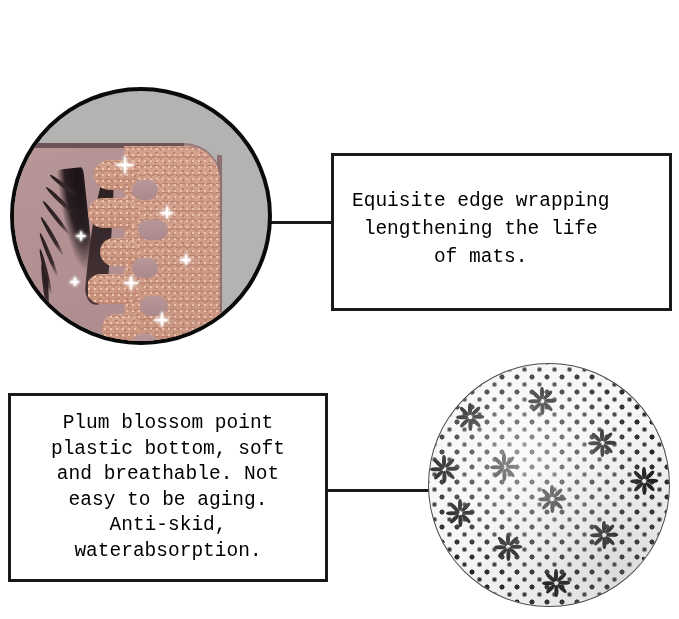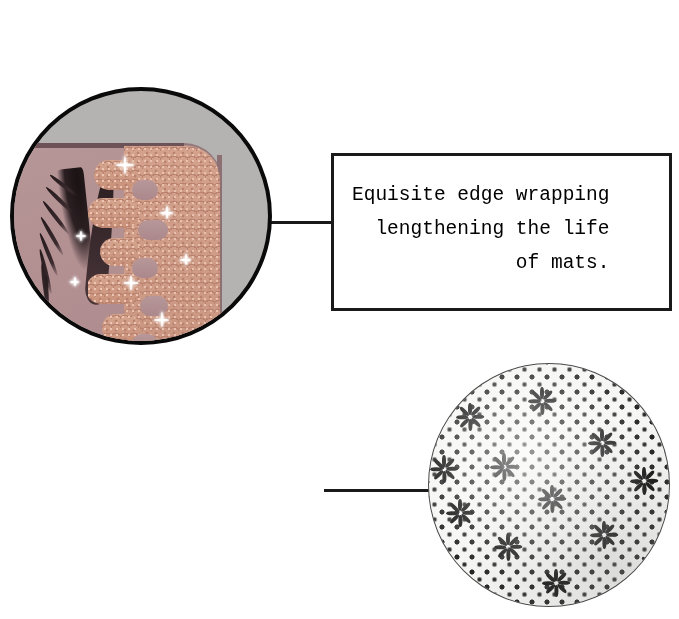--- a/index.html
+++ b/index.html
@@ -64,22 +64,22 @@
   }
   #callout-1 {
     left: 331px;
     top: 153px;
     width: 341px;
     height: 158px;
     padding-left: 18px;
   }
   #callout-1 .callout-text {
     font-size: 19.5px;
-    line-height: 34px;
-    text-align: right;
+    line-height: 28px;
+    text-align: center;
     margin-top: -6px;
   }
   #callout-2 {
     left: 8px;
     top: 393px;
     width: 320px;
     height: 189px;
     justify-content: center;
   }
   #callout-2 .callout-text {
@@ -330,20 +330,28 @@
   </div>
 
   <div class="connector" id="connector-1"></div>
 
   <div class="callout" id="callout-1">
     <div class="callout-text">Equisite edge wrapping
 lengthening the life
 of mats.</div>
   </div>
 
+  <div class="callout" id="callout-2">
+    <div class="callout-text">Plum blossom point
+plastic bottom, soft
+and breathable. Not
+easy to be aging.
+Anti-skid,
+waterabsorption.</div>
+  </div>
 
   <div class="connector" id="connector-2"></div>
 
   <div id="circle-backing">
     <div class="dot-field"></div>
 
     <div class="blossom" style="left:24px;  top:36px;">
         <i style="transform: rotate(0deg);"></i>
         <i style="transform: rotate(45deg);"></i>
         <i style="transform: rotate(90deg);"></i>

